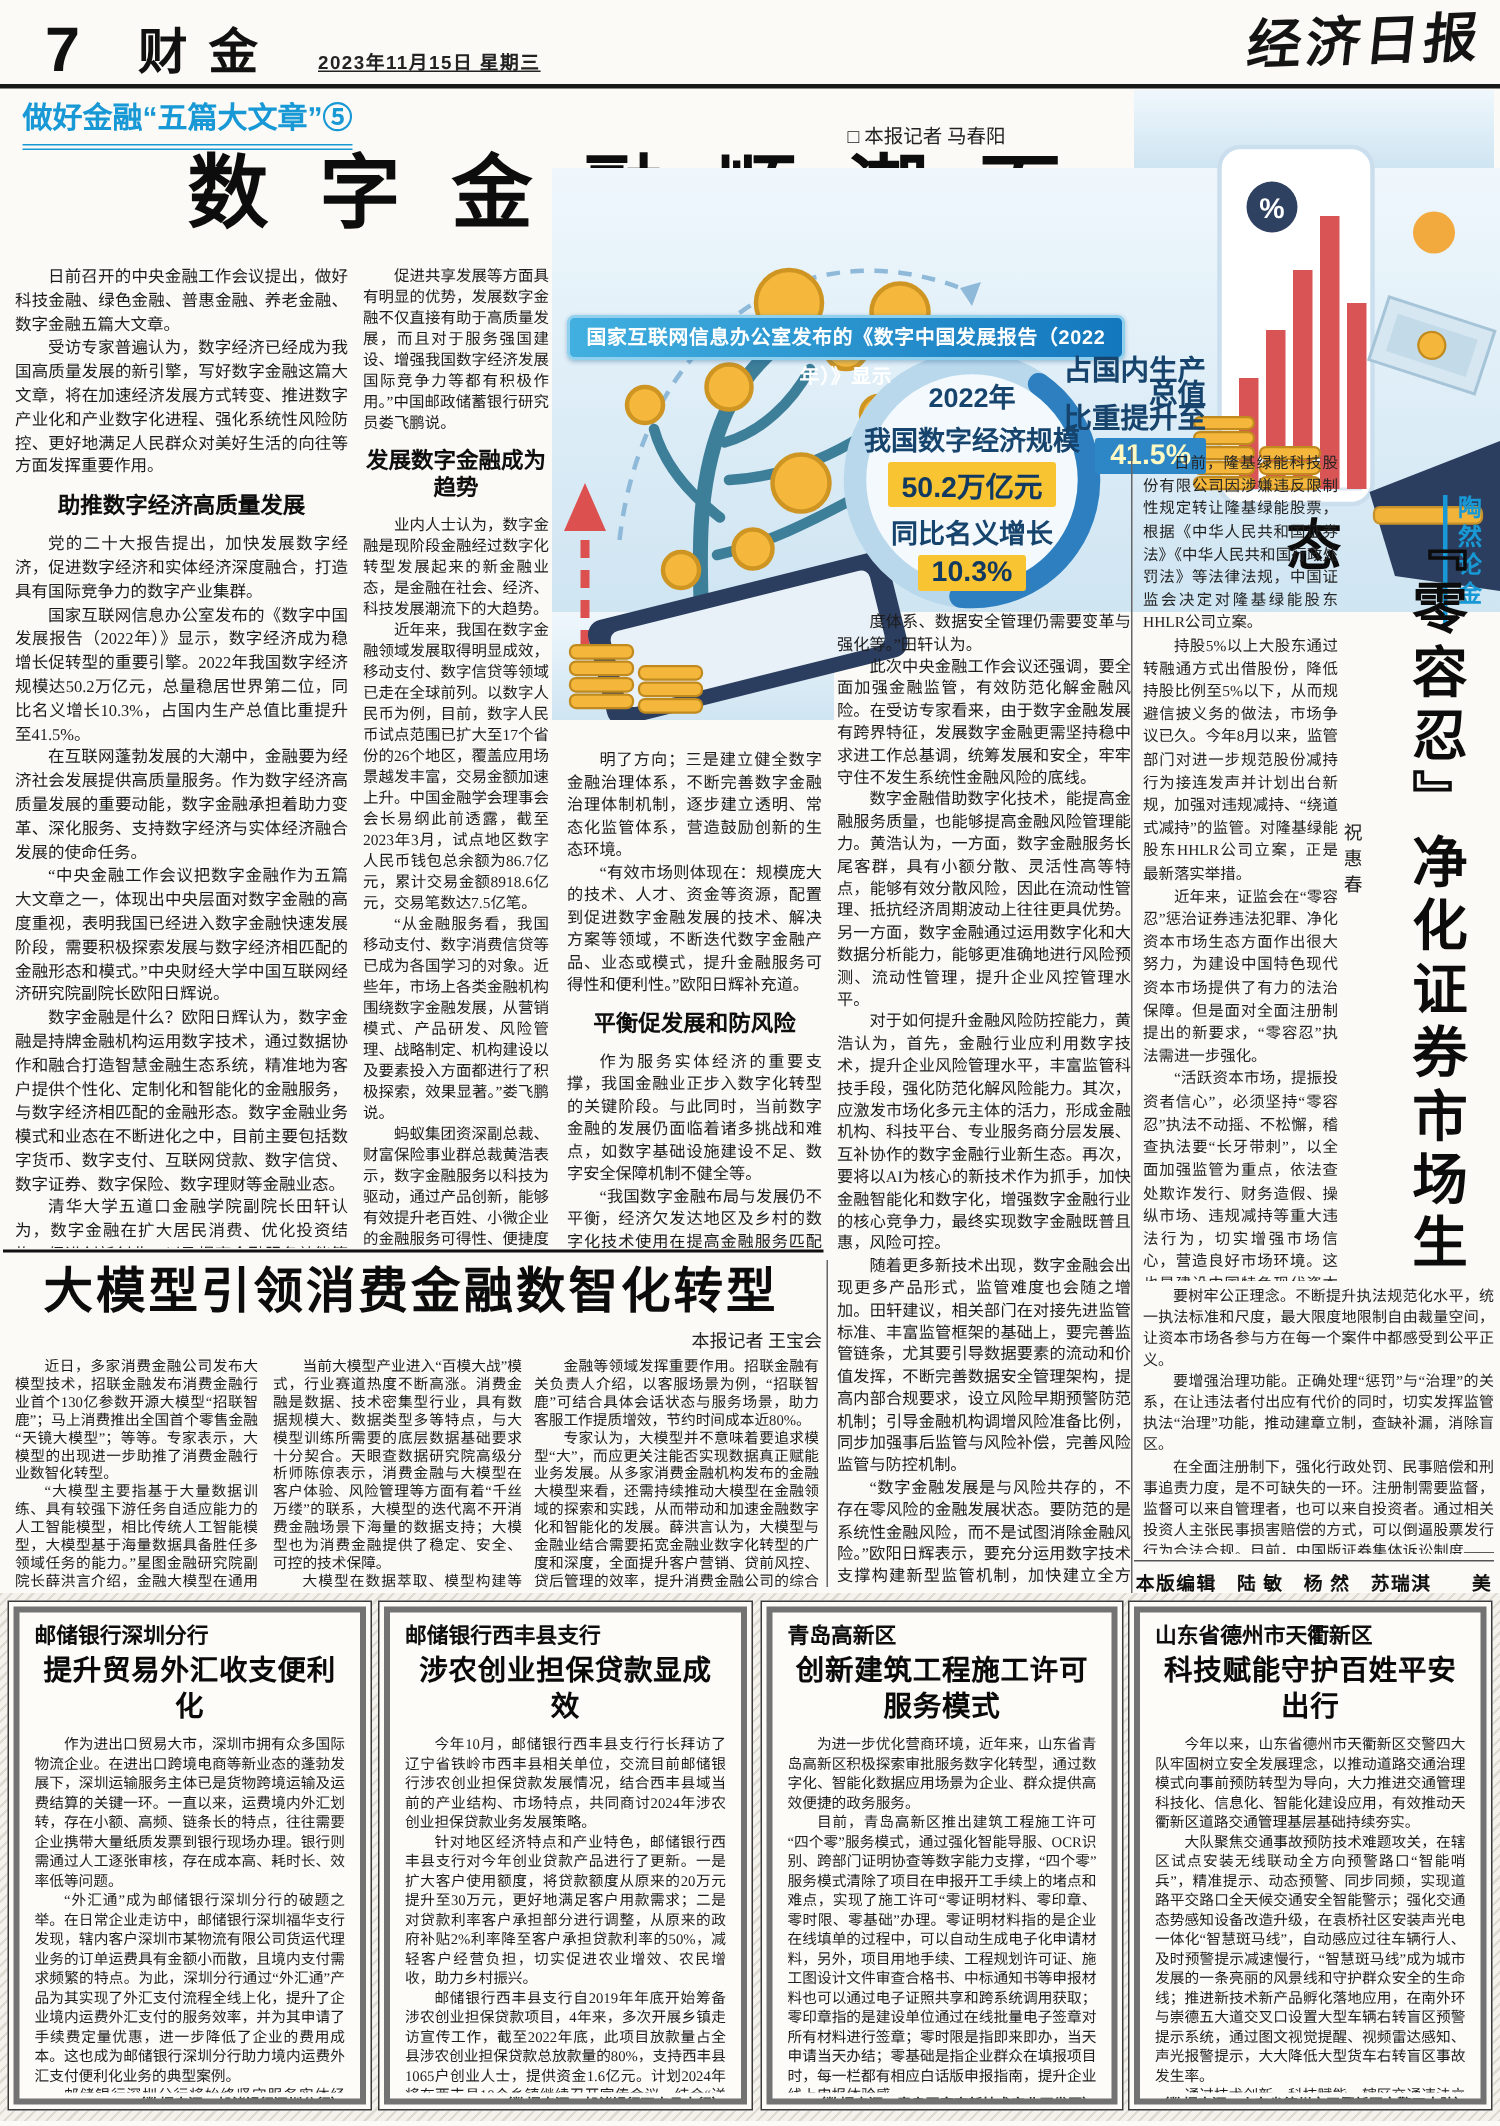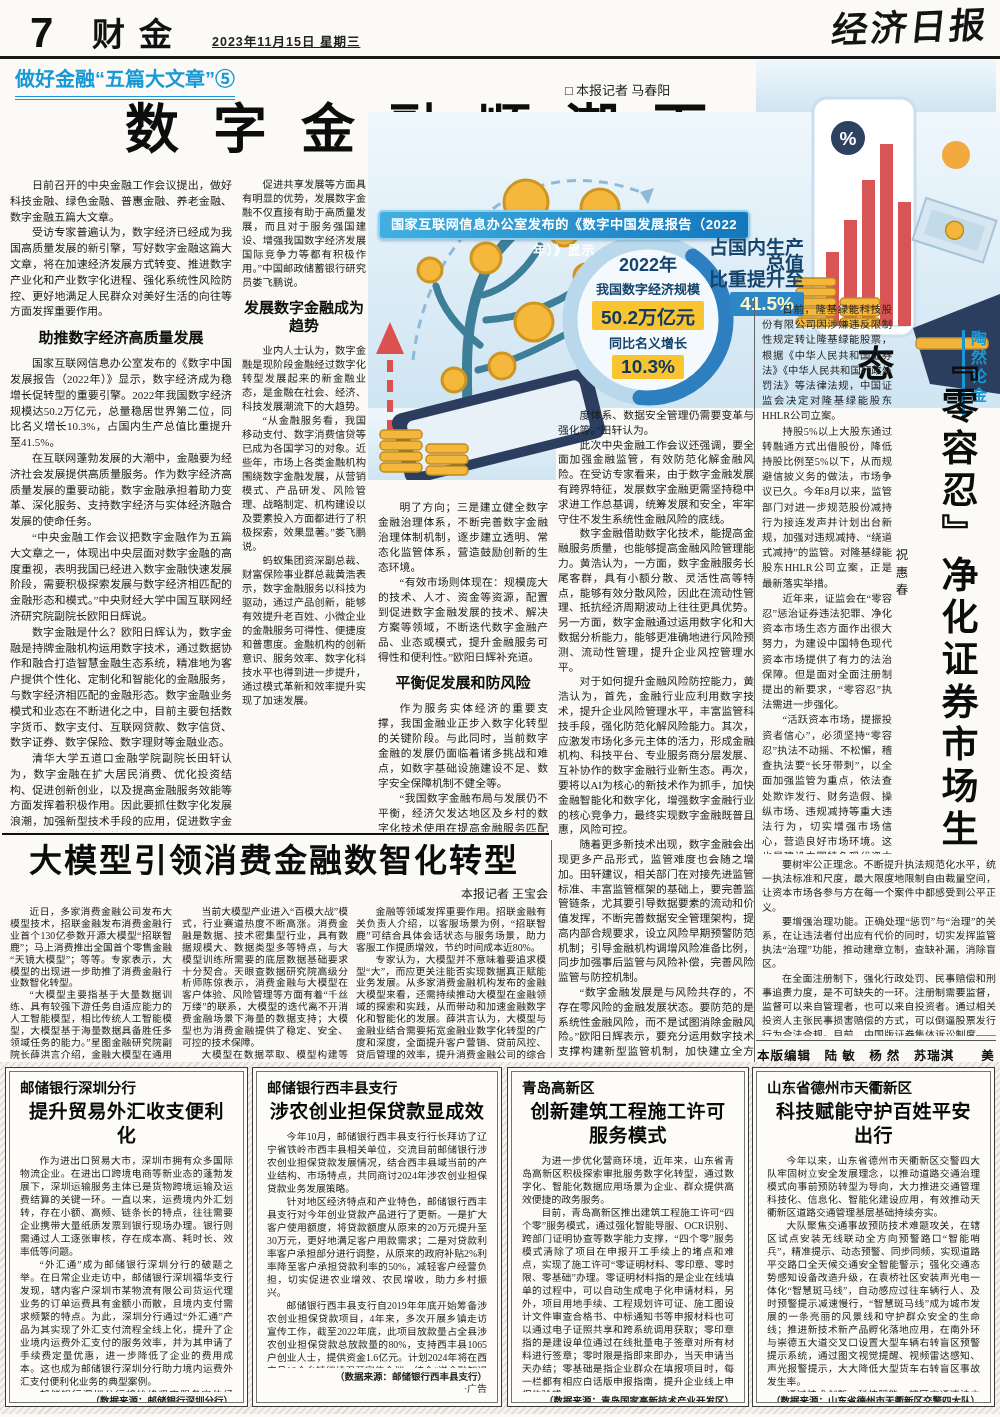--- a/index.html
+++ b/index.html
@@ -32,21 +32,21 @@
   .wash{background:linear-gradient(180deg,#eff7fc 0%,#d8eaf5 70%,#cfe5f2 100%);}
   #washA{left:368px;top:112px;width:632px;height:296px;}
   #washB{left:368px;top:408px;width:188px;height:72px;}
   #washC{left:756px;top:60px;width:240px;height:52px;}
   .illo-svg{left:368px;top:60px;width:632px;height:420px;pointer-events:none;}
   .info-banner{left:378px;top:210px;width:368px;height:26px;border:2px solid #8ed0ee;border-radius:5px;
                background:linear-gradient(90deg,#41b0e0,#1377bd);color:#fff;text-align:center;
                font:bold 13.2px/26px "Liberation Sans",sans-serif;letter-spacing:.5px;box-shadow:0 1px 3px rgba(30,90,140,.35);}
   .donut-stats{left:566px;top:250px;width:164px;text-align:center;font-family:"Liberation Sans",sans-serif;}
   .donut-year{font-weight:bold;font-size:18px;color:#16446d;}
-  .donut-label{font-weight:bold;font-size:13px;color:#16446d;margin-top:3px;}
+  .donut-label{font-weight:bold;font-size:18px;color:#16446d;margin-top:3px;}
   .stat-pill{display:inline-block;background:#f9c431;color:#123a60;font-weight:bold;font-size:19px;
              padding:1px 9px;margin-top:3px;border-radius:2px;}
   .gdp-block{left:698px;top:240px;width:106px;text-align:right;font-family:"Liberation Sans",sans-serif;}
   .gdp-line{font-weight:bold;font-size:19px;color:#16446d;line-height:16px;}
   .gdp-pill{display:inline-block;background:#2d86c6;color:#fef9c3;font-weight:bold;font-size:19px;
             padding:1px 10px;margin-top:4px;border-radius:2px;}
   
   .vrule{position:absolute;width:1px;background:#666;}
   .col-label{left:962px;top:330px;height:90px;writing-mode:vertical-rl;text-orientation:upright;
              font:bold 16px/1 "Liberation Sans",sans-serif;color:#1899d5;letter-spacing:3px;
@@ -65,21 +65,21 @@
   .mid-headline{left:0;top:840px;width:548px;text-align:center;
                 font:bold 33px/1.3 "Liberation Sans",sans-serif;color:#0c0c0c;letter-spacing:2px;}
   .mid-byline{left:0;top:888px;width:548px;text-align:right;font:12px/1 "Liberation Serif",serif;color:#222;}
   .midcol{position:absolute;top:906px;height:154px;font-size:9.8px;line-height:11.9px;text-align:justify;overflow:hidden;}
   .midcol p{margin:0;text-indent:2em;}
   #mc1{left:10px;width:162px;} #mc2{left:182px;width:166px;} #mc3{left:356px;width:190px;}
   
   .adrow{left:0;top:1062px;width:1000px;height:352px;
          background:repeating-linear-gradient(135deg,#dedbd3 0 1.5px,#f4f2ec 1.5px 5px);}
   .adbox{position:absolute;top:5px;height:340px;background:#fdfcf9;border:1.5px solid #3a3a3a;padding:3px;box-sizing:border-box;}
-  .adbox-inner{border:1px solid #737373;height:100%;box-sizing:border-box;padding:7px 10px 5px;overflow:hidden;position:relative;}
+  .adbox-inner{border:4px solid #737373;height:100%;box-sizing:border-box;padding:7px 10px 5px;overflow:hidden;position:relative;}
   .ad-kicker{font:bold 14.5px/1.25 "Liberation Sans",sans-serif;color:#0e0e0e;}
   .ad-title{font:bold 19px/1.25 "Liberation Sans",sans-serif;color:#0a0a0a;text-align:center;margin:3px 0 6px;letter-spacing:.5px;}
   .ad-body{height:238px;overflow:hidden;text-align:justify;font-size:9.8px;line-height:13px;color:#1d1d1d;}
   .ad-body p{margin:0;text-indent:2em;}
   .ad-source{text-align:right;font:bold 9.5px/12px "Liberation Serif",serif;color:#222;margin-top:3px;}
   .ad-mark{text-align:right;font:10px/12px "Liberation Serif",serif;color:#333;}
 </style>
 </head>
 <body>
 
@@ -200,34 +200,36 @@
   <span class="gdp-pill">41.5%</span>
 </div>
 
 <div class="ncol" id="col1">
   <div>
       <p class="para">日前召开的中央金融工作会议提出，做好科技金融、绿色金融、普惠金融、养老金融、数字金融五篇大文章。</p>
       <p class="para">受访专家普遍认为，数字经济已经成为我国高质量发展的新引擎，写好数字金融这篇大文章，将在加速经济发展方式转变、推进数字产业化和产业数字化进程、强化系统性风险防控、更好地满足人民群众对美好生活的向往等方面发挥重要作用。</p>
     </div>
   <h3 class="col-subhead">助推数字经济高质量发展</h3>
   <div>
+      <p class="para">党的二十大报告提出，加快发展数字经济，促进数字经济和实体经济深度融合，打造具有国际竞争力的数字产业集群。</p>
       <p class="para">国家互联网信息办公室发布的《数字中国发展报告（2022年）》显示，数字经济成为稳增长促转型的重要引擎。2022年我国数字经济规模达50.2万亿元，总量稳居世界第二位，同比名义增长10.3%，占国内生产总值比重提升至41.5%。</p>
       <p class="para">在互联网蓬勃发展的大潮中，金融要为经济社会发展提供高质量服务。作为数字经济高质量发展的重要动能，数字金融承担着助力变革、深化服务、支持数字经济与实体经济融合发展的使命任务。</p>
       <p class="para">“中央金融工作会议把数字金融作为五篇大文章之一，体现出中央层面对数字金融的高度重视，表明我国已经进入数字金融快速发展阶段，需要积极探索发展与数字经济相匹配的金融形态和模式。”中央财经大学中国互联网经济研究院副院长欧阳日辉说。</p>
       <p class="para">数字金融是什么？欧阳日辉认为，数字金融是持牌金融机构运用数字技术，通过数据协作和融合打造智慧金融生态系统，精准地为客户提供个性化、定制化和智能化的金融服务，与数字经济相匹配的金融形态。数字金融业务模式和业态在不断进化之中，目前主要包括数字货币、数字支付、互联网贷款、数字信贷、数字证券、数字保险、数字理财等金融业态。</p>
       <p class="para">清华大学五道口金融学院副院长田轩认为，数字金融在扩大居民消费、优化投资结构、促进创新创业，以及提高金融服务效能等方面发挥着积极作用。因此要抓住数字化发展浪潮，加强新型技术手段的应用，促进数字金融大发展，进一步加快产业链、供应链数字化转型，促进产业结构升级，助力实体经济高质量发展。</p>
     </div>
 </div>
 <div class="ncol" id="col2">
   <div>
       <p class="para">促进共享发展等方面具有明显的优势，发展数字金融不仅直接有助于高质量发展，而且对于服务强国建设、增强我国数字经济发展国际竞争力等都有积极作用。”中国邮政储蓄银行研究员娄飞鹏说。</p>
     </div>
   <h3 class="col-subhead">发展数字金融成为趋势</h3>
   <div>
       <p class="para">业内人士认为，数字金融是现阶段金融经过数字化转型发展起来的新金融业态，是金融在社会、经济、科技发展潮流下的大趋势。</p>
+      <p class="para">近年来，我国在数字金融领域发展取得明显成效，移动支付、数字信贷等领域已走在全球前列。以数字人民币为例，目前，数字人民币试点范围已扩大至17个省份的26个地区，覆盖应用场景越发丰富，交易金额加速上升。中国金融学会理事会会长易纲此前透露，截至2023年3月，试点地区数字人民币钱包总余额为86.7亿元，累计交易金额8918.6亿元，交易笔数达7.5亿笔。</p>
       <p class="para">“从金融服务看，我国移动支付、数字消费信贷等已成为各国学习的对象。近些年，市场上各类金融机构围绕数字金融发展，从营销模式、产品研发、风险管理、战略制定、机构建设以及要素投入方面都进行了积极探索，效果显著。”娄飞鹏说。</p>
       <p class="para">蚂蚁集团资深副总裁、财富保险事业群总裁黄浩表示，数字金融服务以科技为驱动，通过产品创新，能够有效提升老百姓、小微企业的金融服务可得性、便捷度和普惠度。金融机构的创新意识、服务效率、数字化科技水平也得到进一步提升，通过模式革新和效率提升实现了加速发展。</p>
     </div>
 </div>
 <div class="ncol" id="col3">
   <div>
       <p class="para">明了方向；三是建立健全数字金融治理体系，不断完善数字金融治理体制机制，逐步建立透明、常态化监管体系，营造鼓励创新的生态环境。</p>
       <p class="para">“有效市场则体现在：规模庞大的技术、人才、资金等资源，配置到促进数字金融发展的技术、解决方案等领域，不断迭代数字金融产品、业态或模式，提升金融服务可得性和便利性。”欧阳日辉补充道。</p>
     </div>
   <h3 class="col-subhead">平衡促发展和防风险</h3>

